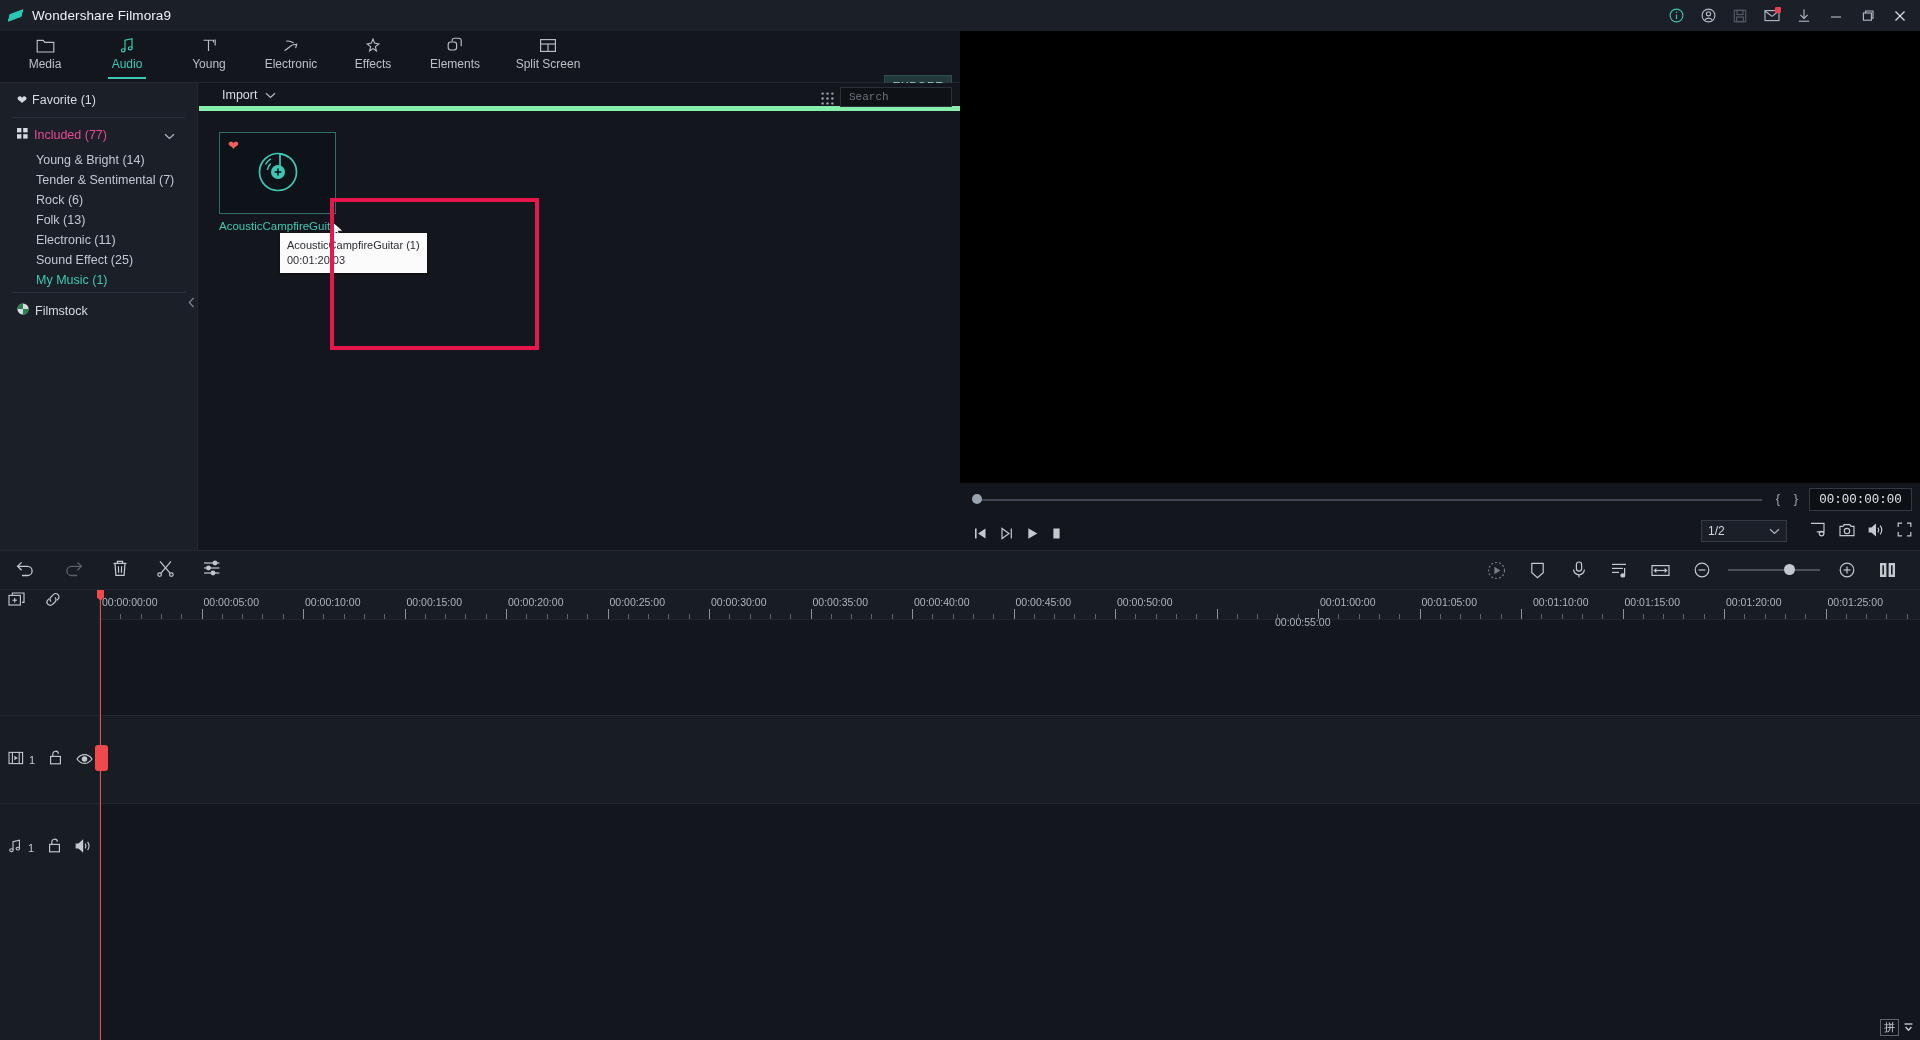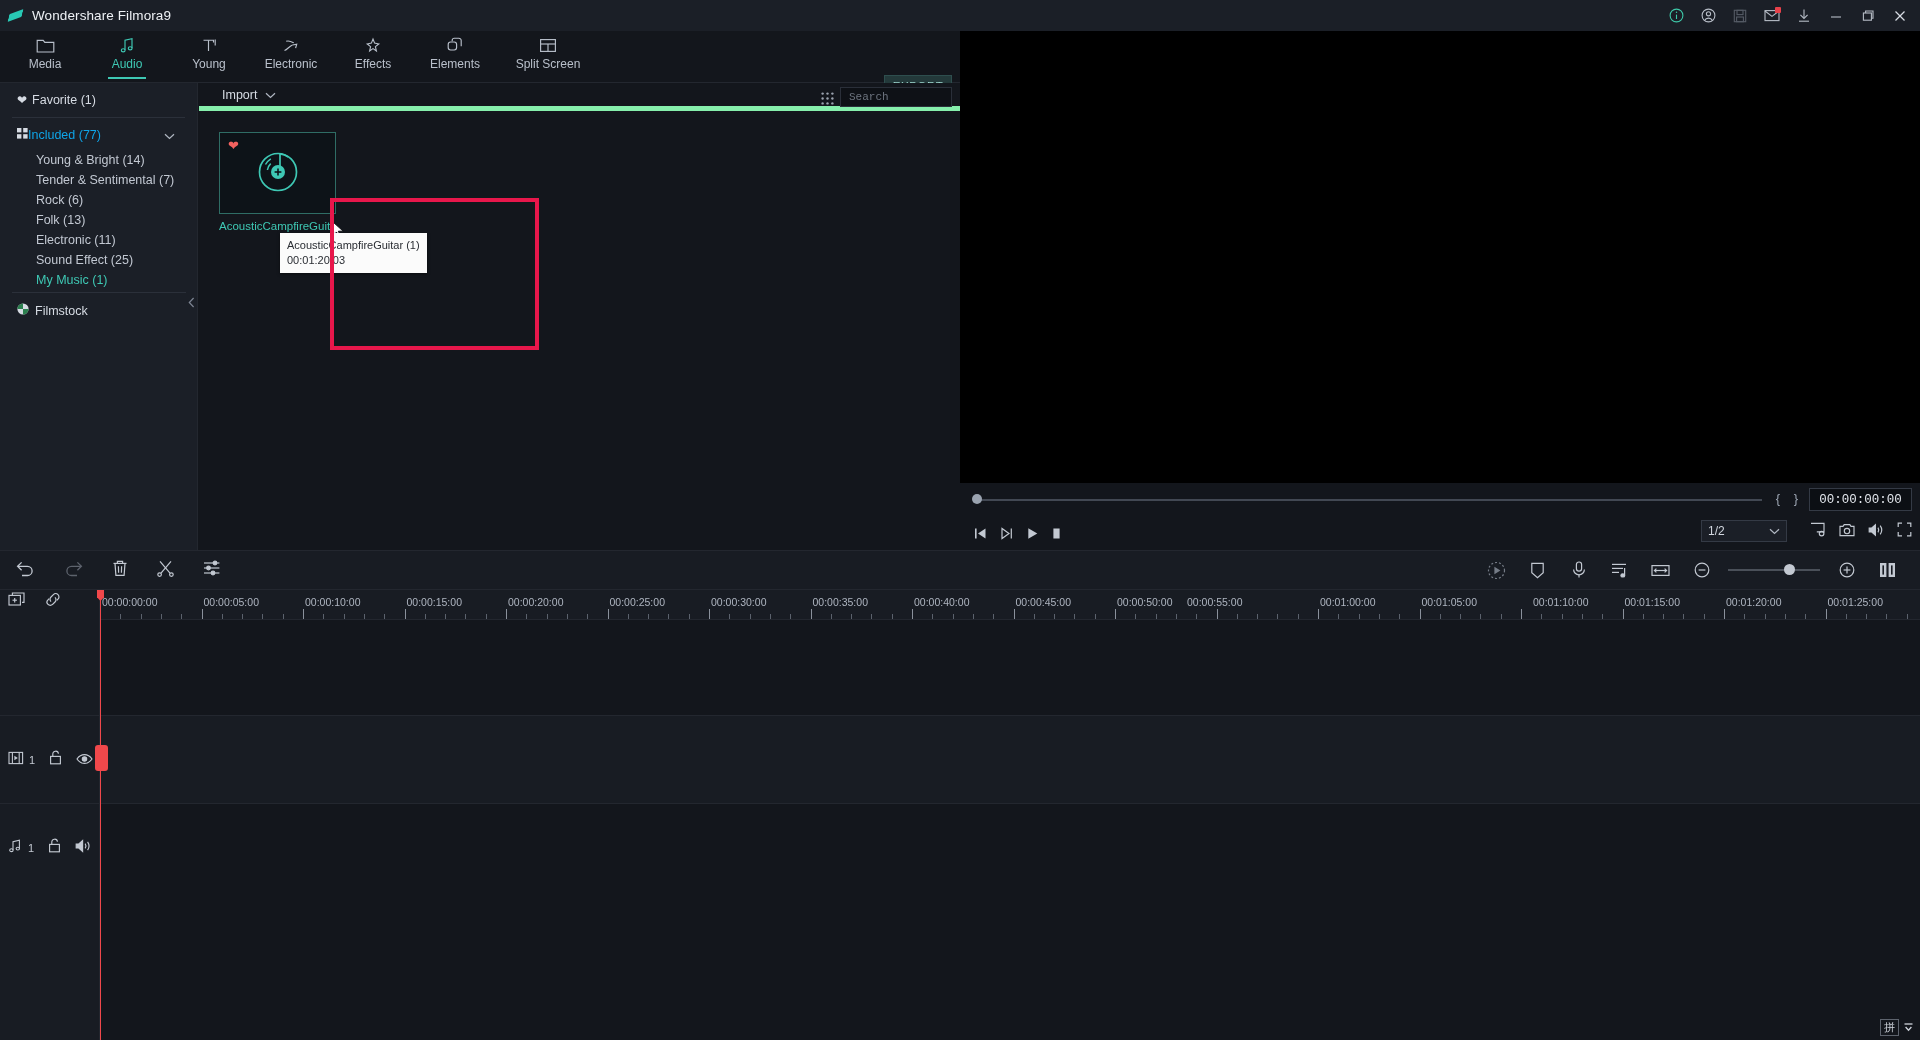--- a/index.html
+++ b/index.html
@@ -79,21 +79,21 @@
     position: absolute; left: 0; top: 83px; width: 198px; height: 467px;
     background: #1b1f27; border-right: 1px solid #23272f;
   }
   .side-fav {
     display: flex; align-items: center; gap: 5px;
     padding: 10px 0 10px 17px; font-size: 12.5px; color: #d6dbe3;
   }
   .side-sep { height: 1px; background: #2b303a; margin: 0 12px; }
   .side-group {
     display: flex; align-items: center; padding: 10px 0 8px 17px;
-    font-size: 12.5px; color: #0ea5e9; position: relative;
+    font-size: 12.5px; color: #ec4899; gap: 6px; position: relative;
   }
   .side-group .chev { position: absolute; right: 22px; top: 11px; }
   .side-item {
     padding: 3px 0 3px 36px; font-size: 12.5px; color: #c2c8d2; cursor: default;
   }
   .side-item.sel { color: #3ec8b4; }
   .side-filmstock {
     position: absolute; left: 0; bottom: 232px; width: 198px;
   }
   .fs-sep { height: 1px; background: #2b303a; margin: 0 12px 10px 12px; }
@@ -830,21 +830,21 @@
         <div class="rmark minor" style="left: 933.8px;"></div>
         <div class="rmark minor" style="left: 954.1px;"></div>
         <div class="rmark minor" style="left: 974.4px;"></div>
         <div class="rmark minor" style="left: 994.7px;"></div>
         <div class="rtick" style="left: 1017px;">00:00:50:00</div>
         <div class="rmark major" style="left: 1015px;"></div>
         <div class="rmark minor" style="left: 1035.3px;"></div>
         <div class="rmark minor" style="left: 1055.6px;"></div>
         <div class="rmark minor" style="left: 1075.9px;"></div>
         <div class="rmark minor" style="left: 1096.2px;"></div>
-        <div class="rtick" style="left: 1087px;">00:00:55:00</div>
+        <div class="rtick" style="left: 1175px; margin-top: 20px;">00:00:55:00</div>
         <div class="rmark major" style="left: 1116.5px;"></div>
         <div class="rmark minor" style="left: 1136.8px;"></div>
         <div class="rmark minor" style="left: 1157.1px;"></div>
         <div class="rmark minor" style="left: 1177.4px;"></div>
         <div class="rmark minor" style="left: 1197.7px;"></div>
         <div class="rtick" style="left: 1220px;">00:01:00:00</div>
         <div class="rmark major" style="left: 1218px;"></div>
         <div class="rmark minor" style="left: 1238.3px;"></div>
         <div class="rmark minor" style="left: 1258.6px;"></div>
         <div class="rmark minor" style="left: 1278.9px;"></div>

